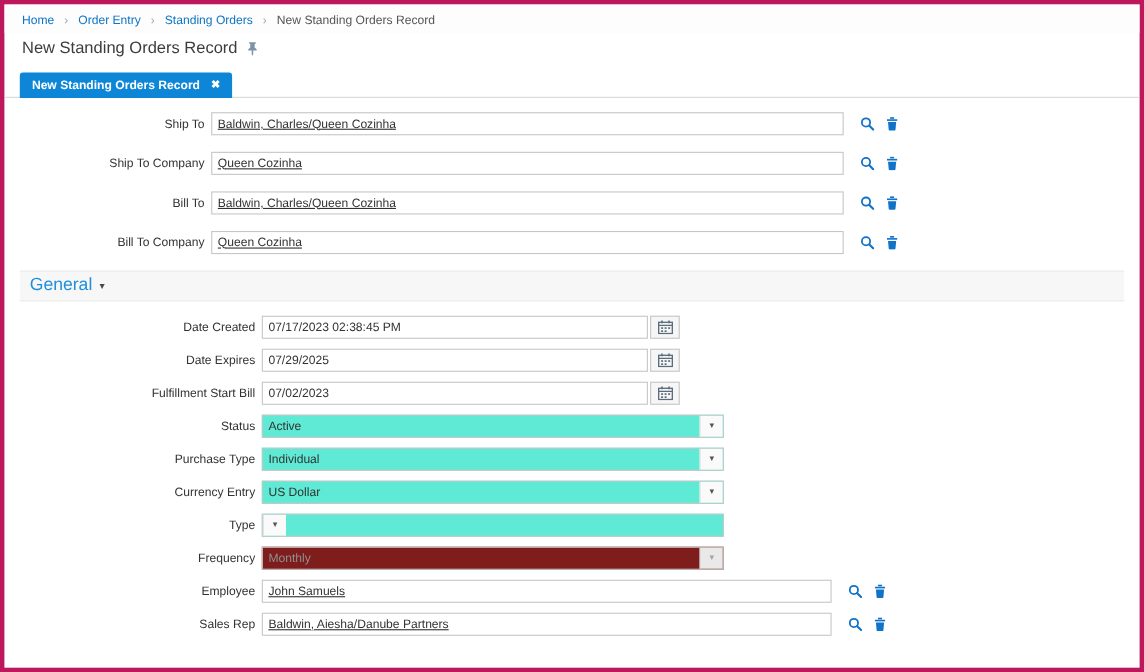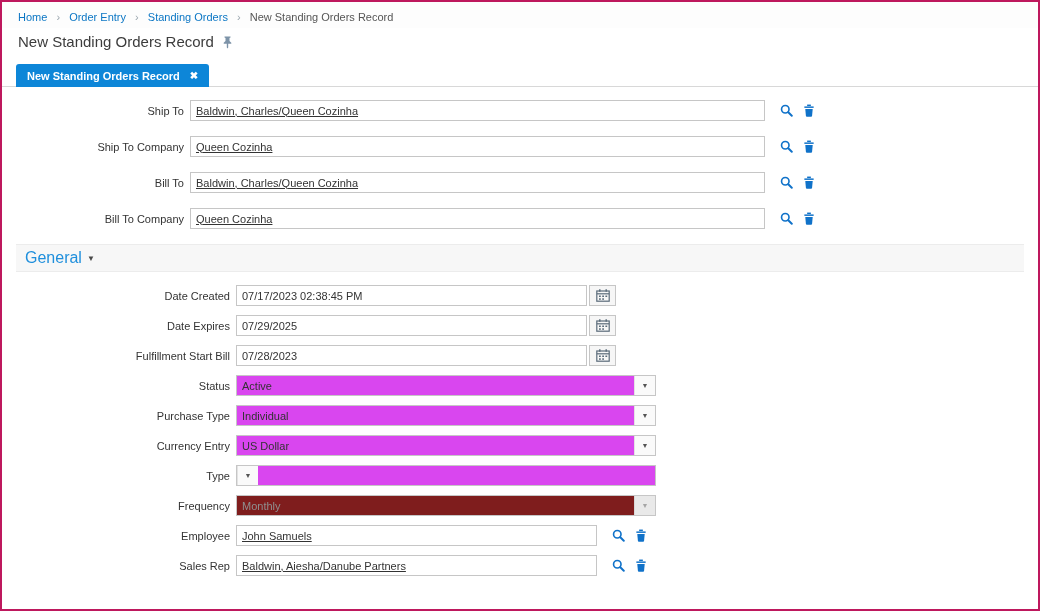--- a/index.html
+++ b/index.html
@@ -1,19 +1,19 @@
 <!DOCTYPE html>
 <html><head>
 <meta charset="utf-8">
 <style>
   * { box-sizing: border-box; }
   html,body { margin:0; padding:0; background:#e9e9e9; }
   .screen {
     width:1040px; height:611px; background:#fff;
-    border:2px solid #be185d;
+    border:4px solid #be185d;
     font-family:"Liberation Sans", sans-serif;
     font-size:11px; color:#333;
     overflow:hidden; position:relative;
   }
 
   
   .breadcrumb { padding:9px 16px 5px 16px; font-size:11px; background:#fdfdfd; }
   .breadcrumb a { color:#0b76c4; text-decoration:none; cursor:pointer; }
   .breadcrumb .sep { color:#9aa5ad; margin:0 6px; font-size:11px; }
   .breadcrumb .current { color:#555; }
@@ -42,34 +42,34 @@
   .lbl { text-align:right; padding-right:6px; color:#333; white-space:nowrap; }
   .lbl.w-linked { width:188px; }
   .lbl.w-general { width:234px; }
 
   .textbox {
     height:21px; border:1px solid #c6c6c6; background:#fff;
     display:flex; align-items:center; padding:0 5px; overflow:hidden; white-space:nowrap;
   }
   .w-link { width:575px; }
   .w-date { width:351px; }
-  .w-emp  { width:361px;text-align:right; }
+  .w-emp  { width:518px;text-align:right; }
   .linkval { text-decoration:underline; color:#333; }
 
   .icon-btn { margin-left:15px; display:inline-flex; align-items:center; cursor:pointer; }
   .icon-btn + .icon-btn { margin-left:10px; }
 
   .cal-btn {
     width:27px; height:21px; margin-left:2px;
     border:1px solid #c6c6c6; background:#f6f6f6;
     display:flex; align-items:center; justify-content:center; cursor:pointer;
   }
 
   .dropdown {
-    width:420px; height:21px; border:1px solid #c6c6c6; background:#d946ef;
+    width:420px; height:21px; border:1px solid #c6c6c6; background:#5eead4;
     display:flex; align-items:center; cursor:pointer;
   }
   .dd-value { flex:1; padding-left:5px; white-space:nowrap; overflow:hidden; }
   .dd-arrow {
     width:21px; height:100%; display:flex; align-items:center; justify-content:center;
     color:#555; font-size:7px; border-left:1px solid #e3e3e3; background:#fafafa;
   }
   .dropdown.disabled { background:#7f1d1d; cursor:default; }
   .dropdown.disabled .dd-value { color:#8f8f8f; }
   .dropdown.disabled .dd-arrow { color:#a5a5a5; background:#e9e9e9; border-left-color:#d8d8d8; }
@@ -242,21 +242,21 @@
               <rect x="9.4" y="6.5" width="1.8" height="1.5" fill="#5a6b7a"></rect>
               <rect x="3" y="9.3" width="1.8" height="1.5" fill="#5a6b7a"></rect>
               <rect x="6.2" y="9.3" width="1.8" height="1.5" fill="#5a6b7a"></rect>
             </svg>
         </span>
       </div>
 
       <div class="row">
         <div class="lbl w-general">Fulfillment Start Bill</div>
         <div class="textbox w-date">
-          <span>07/28/2023</span>
+          <span>07/02/2023</span>
         </div>
         <span class="cal-btn">
           <svg width="14" height="13" viewBox="0 0 14 13">
               <rect x="0.8" y="2" width="12.4" height="10.2" fill="none" stroke="#5a6b7a" stroke-width="1.2"></rect>
               <line x1="0.8" y1="4.8" x2="13.2" y2="4.8" stroke="#5a6b7a" stroke-width="1.2"></line>
               <line x1="3.8" y1="0.3" x2="3.8" y2="2.8" stroke="#5a6b7a" stroke-width="1.4"></line>
               <line x1="10.2" y1="0.3" x2="10.2" y2="2.8" stroke="#5a6b7a" stroke-width="1.4"></line>
               <rect x="3" y="6.5" width="1.8" height="1.5" fill="#5a6b7a"></rect>
               <rect x="6.2" y="6.5" width="1.8" height="1.5" fill="#5a6b7a"></rect>
               <rect x="9.4" y="6.5" width="1.8" height="1.5" fill="#5a6b7a"></rect>

